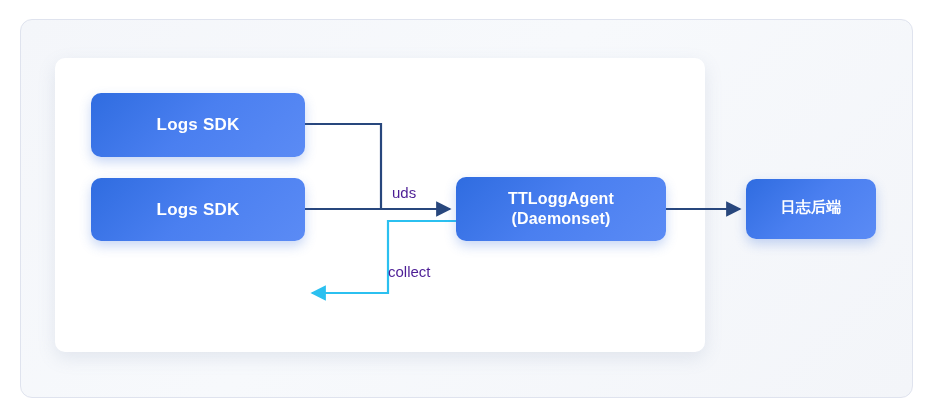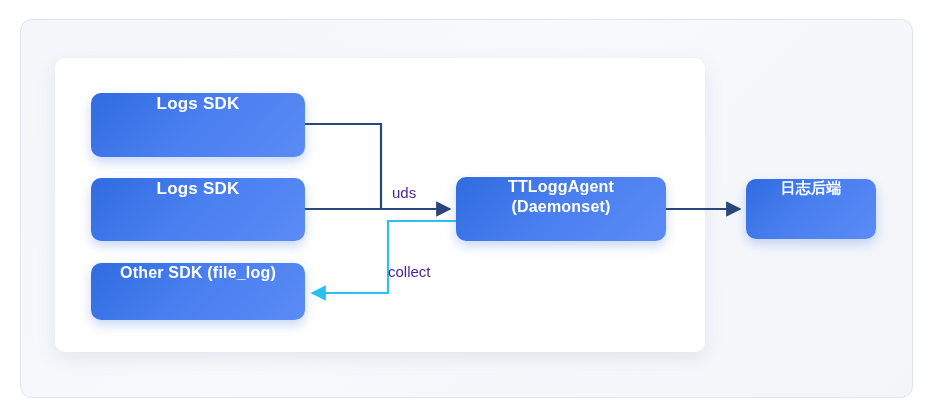--- a/index.html
+++ b/index.html
@@ -48,39 +48,39 @@
 
   
   .node {
     position: absolute;
     box-sizing: border-box;
     border-radius: 10px;
     background: linear-gradient(135deg, #2f6ce0 0%, #4a7ff0 48%, #5b8bf5 100%);
     box-shadow: 0 5px 12px rgba(58, 110, 220, 0.28);
     color: #ffffff;
     display: flex;
-    align-items: flex-start;
+    align-items: center;
     justify-content: center;
     text-align: center;
     font-weight: bold;
     letter-spacing: 0.2px;
     line-height: 1.25;
     user-select: none;
   }
   .node-label {
     display: block;
     white-space: pre-line;
   }
 
   #node-logs-sdk-1 { left: 91px;  top: 93px;  width: 214px; height: 64px; font-size: 17px; }
   #node-logs-sdk-2 { left: 91px;  top: 178px; width: 214px; height: 63px; font-size: 17px; }
   #node-other-sdk  { left: 91px;  top: 263px; width: 214px; height: 57px; font-size: 16px; }
   #node-ttloggagent{ left: 456px; top: 177px; width: 210px; height: 64px; font-size: 16px; }
   #node-log-backend{ left: 746px; top: 179px; width: 130px; height: 60px; font-size: 15px;
-                     font-family: Liberation Sans, sans-serif; }
+                     font-family: Liberation Mono, monospace; }
 
   
   #connectors {
     position: absolute;
     left: 0;
     top: 0;
     width: 933px;
     height: 419px;
     pointer-events: none;
   }
@@ -124,23 +124,20 @@
   </svg>
 
   <div class="node" id="node-logs-sdk-1">
     <span class="node-label">Logs SDK</span>
   </div>
 
   <div class="node" id="node-logs-sdk-2">
     <span class="node-label">Logs SDK</span>
   </div>
 
-  <div class="node" id="node-other-sdk">
-    <span class="node-label">Other SDK (file_log)</span>
-  </div>
 
   <div class="node" id="node-ttloggagent">
     <span class="node-label">TTLoggAgent
 (Daemonset)</span>
   </div>
 
   <div class="node" id="node-log-backend">
     <span class="node-label">日志后端</span>
   </div>
 

